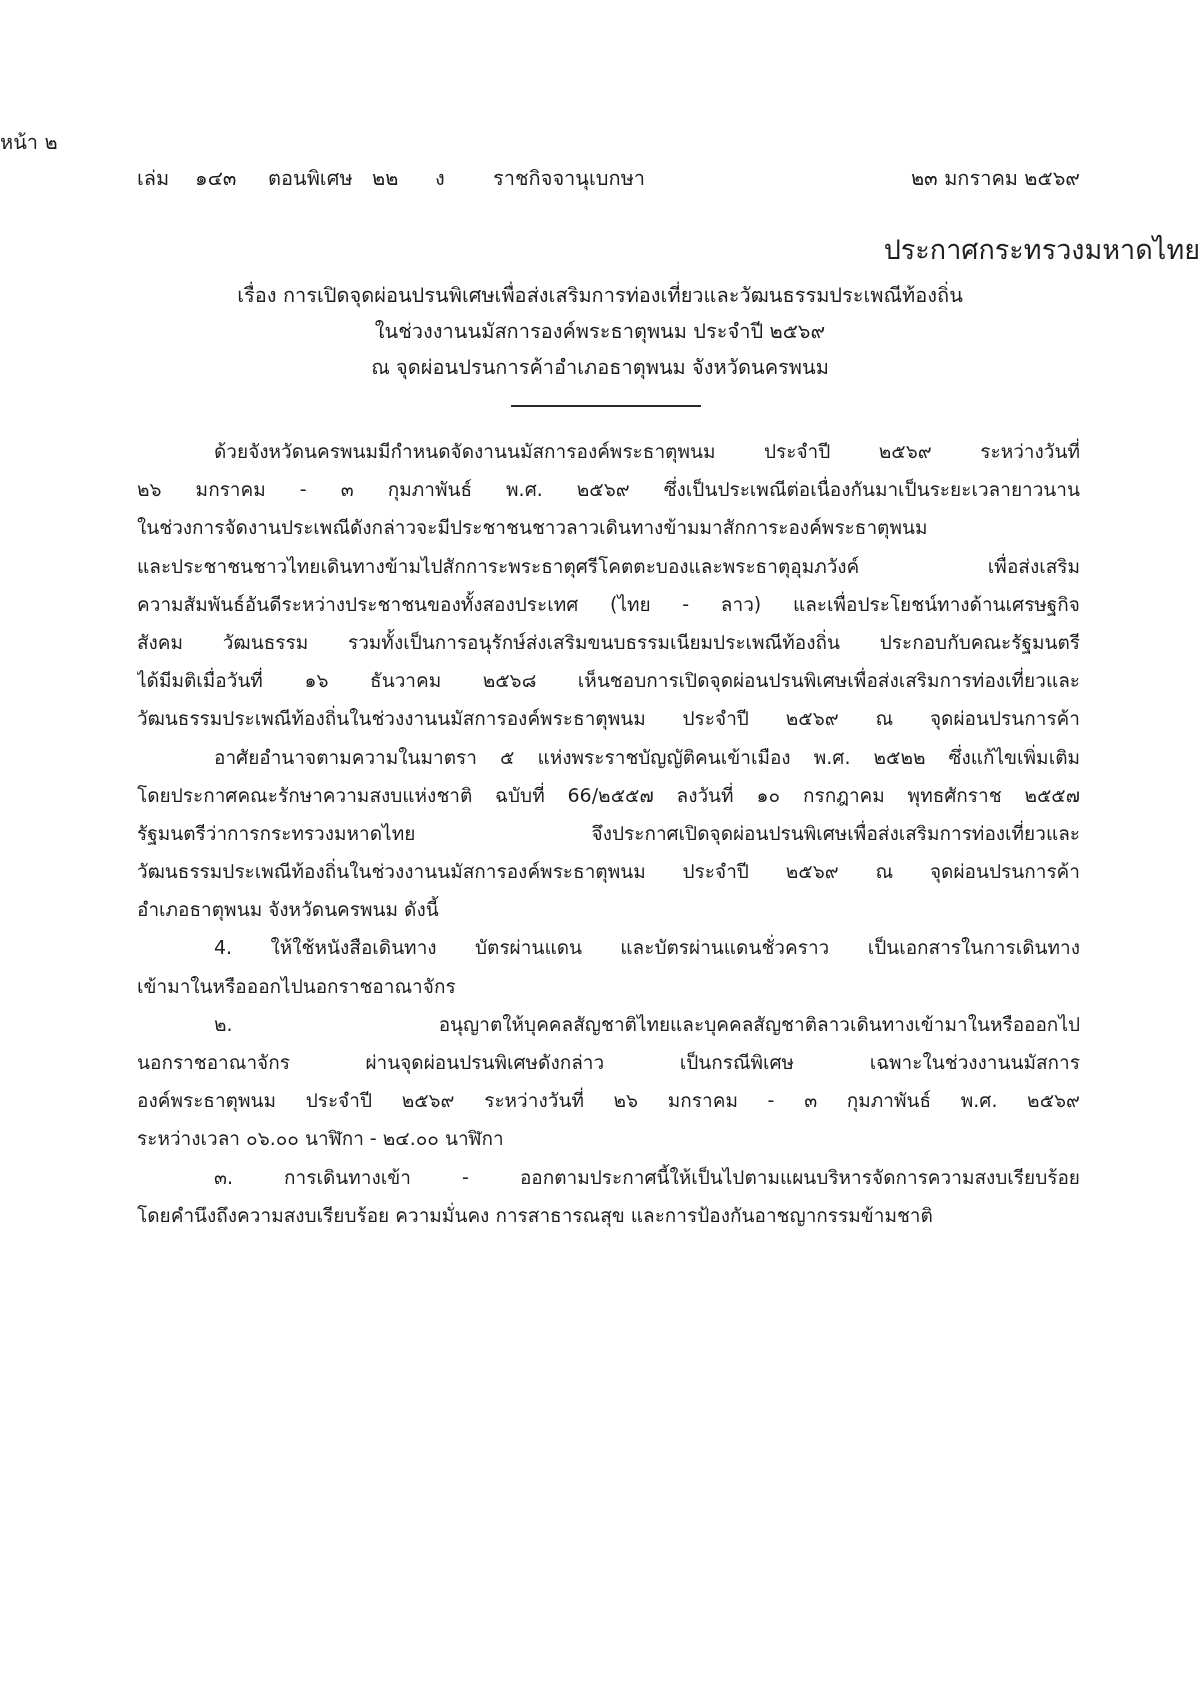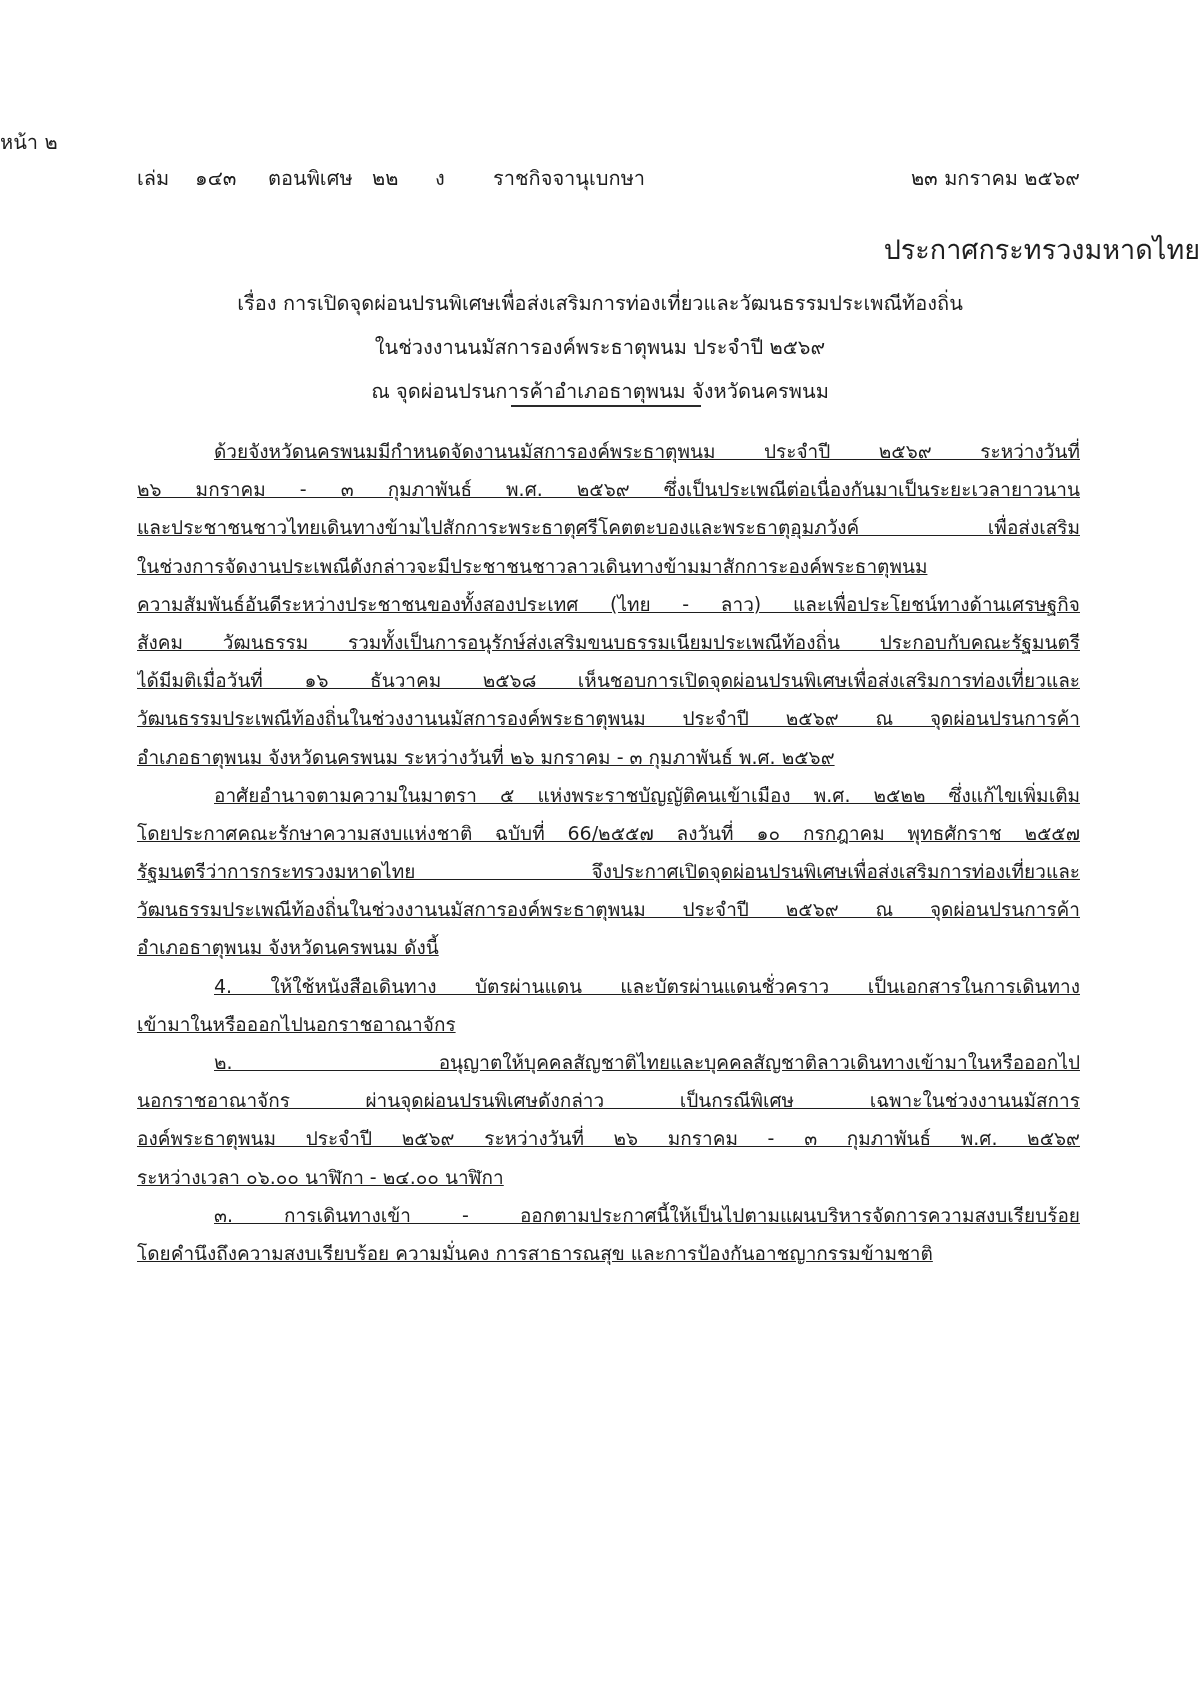--- a/index.html
+++ b/index.html
@@ -54,36 +54,35 @@
     }
     .subject {
       position: absolute;
       top: 277px;
       left: 0;
       width: 1200px;
       text-align: center;
       font-size: 20px;
       line-height: 36px;
     }
-    .subject div { white-space: nowrap; margin-top: 8px; }
+    .subject div { white-space: nowrap; }
     .divider {
       position: absolute;
       top: 405px;
       left: 511px;
       width: 190px;
       height: 2px;
       background: #2a2a2a;
     }
     .body-text {
       position: absolute;
       top: 432px;
       left: 137px;
       width: 943px;
       font-size: 19px;
-      text-decoration: underline;
     }
     .line {
       height: 38.2px;
       line-height: 38px;
       white-space: nowrap;
       text-align: justify;
       text-align-last: justify;
       overflow: hidden;
     }
     .line.last {
@@ -117,27 +116,26 @@
     <div>ในช่วงงานนมัสการองค์พระธาตุพนม ประจำปี ๒๕๖๙</div>
     <div>ณ จุดผ่อนปรนการค้าอำเภอธาตุพนม จังหวัดนครพนม</div>
   </div>
 
   <div class="divider"></div>
 
   <div class="body-text">
 
     <div class="line indent">ด้วยจังหวัดนครพนมมีกำหนดจัดงานนมัสการองค์พระธาตุพนม ประจำปี ๒๕๖๙ ระหว่างวันที่</div>
     <div class="line">๒๖ มกราคม - ๓ กุมภาพันธ์ พ.ศ. ๒๕๖๙ ซึ่งเป็นประเพณีต่อเนื่องกันมาเป็นระยะเวลายาวนาน</div>
+    <div class="line">ในช่วงการจัดงานประเพณีดังกล่าวจะมีประชาชนชาวลาวเดินทางข้ามมาสักการะองค์พระธาตุพนม</div>
     <div class="line">และประชาชนชาวไทยเดินทางข้ามไปสักการะพระธาตุศรีโคตตะบองและพระธาตุอุมภวังค์ เพื่อส่งเสริม</div>
-    <div class="line">ในช่วงการจัดงานประเพณีดังกล่าวจะมีประชาชนชาวลาวเดินทางข้ามมาสักการะองค์พระธาตุพนม</div>
     <div class="line">ความสัมพันธ์อันดีระหว่างประชาชนของทั้งสองประเทศ (ไทย - ลาว) และเพื่อประโยชน์ทางด้านเศรษฐกิจ</div>
     <div class="line">สังคม วัฒนธรรม รวมทั้งเป็นการอนุรักษ์ส่งเสริมขนบธรรมเนียมประเพณีท้องถิ่น ประกอบกับคณะรัฐมนตรี</div>
     <div class="line">ได้มีมติเมื่อวันที่ ๑๖ ธันวาคม ๒๕๖๘ เห็นชอบการเปิดจุดผ่อนปรนพิเศษเพื่อส่งเสริมการท่องเที่ยวและ</div>
     <div class="line">วัฒนธรรมประเพณีท้องถิ่นในช่วงงานนมัสการองค์พระธาตุพนม ประจำปี ๒๕๖๙ ณ จุดผ่อนปรนการค้า</div>
-    <div class="line last">อำเภอธาตุพนม จังหวัดนครพนม ระหว่างวันที่ ๒๖ มกราคม - ๓ กุมภาพันธ์ พ.ศ. ๒๕๖๙</div>
 
     <div class="line indent">อาศัยอำนาจตามความในมาตรา ๕ แห่งพระราชบัญญัติคนเข้าเมือง พ.ศ. ๒๕๒๒ ซึ่งแก้ไขเพิ่มเติม</div>
     <div class="line">โดยประกาศคณะรักษาความสงบแห่งชาติ ฉบับที่ 66/๒๕๕๗ ลงวันที่ ๑๐ กรกฎาคม พุทธศักราช ๒๕๕๗</div>
     <div class="line">รัฐมนตรีว่าการกระทรวงมหาดไทย จึงประกาศเปิดจุดผ่อนปรนพิเศษเพื่อส่งเสริมการท่องเที่ยวและ</div>
     <div class="line">วัฒนธรรมประเพณีท้องถิ่นในช่วงงานนมัสการองค์พระธาตุพนม ประจำปี ๒๕๖๙ ณ จุดผ่อนปรนการค้า</div>
     <div class="line last">อำเภอธาตุพนม จังหวัดนครพนม ดังนี้</div>
 
     <div class="line indent">4. ให้ใช้หนังสือเดินทาง บัตรผ่านแดน และบัตรผ่านแดนชั่วคราว เป็นเอกสารในการเดินทาง</div>
     <div class="line last">เข้ามาในหรือออกไปนอกราชอาณาจักร</div>
 

